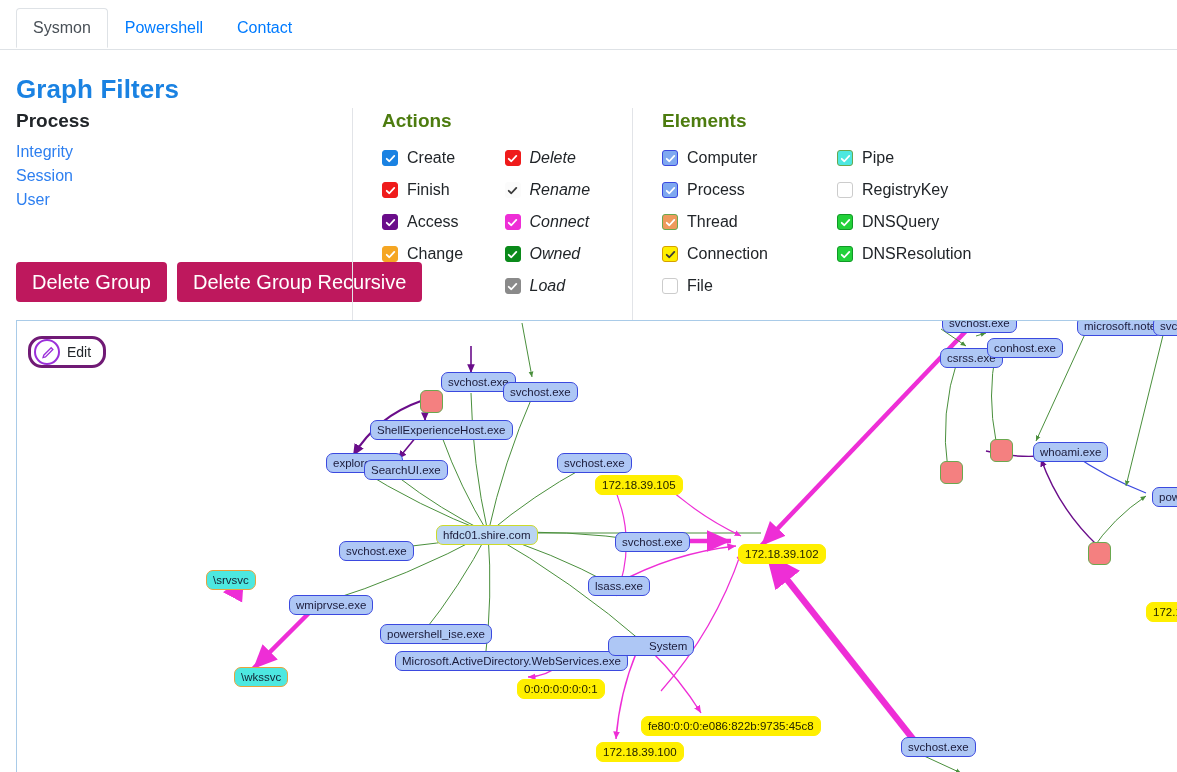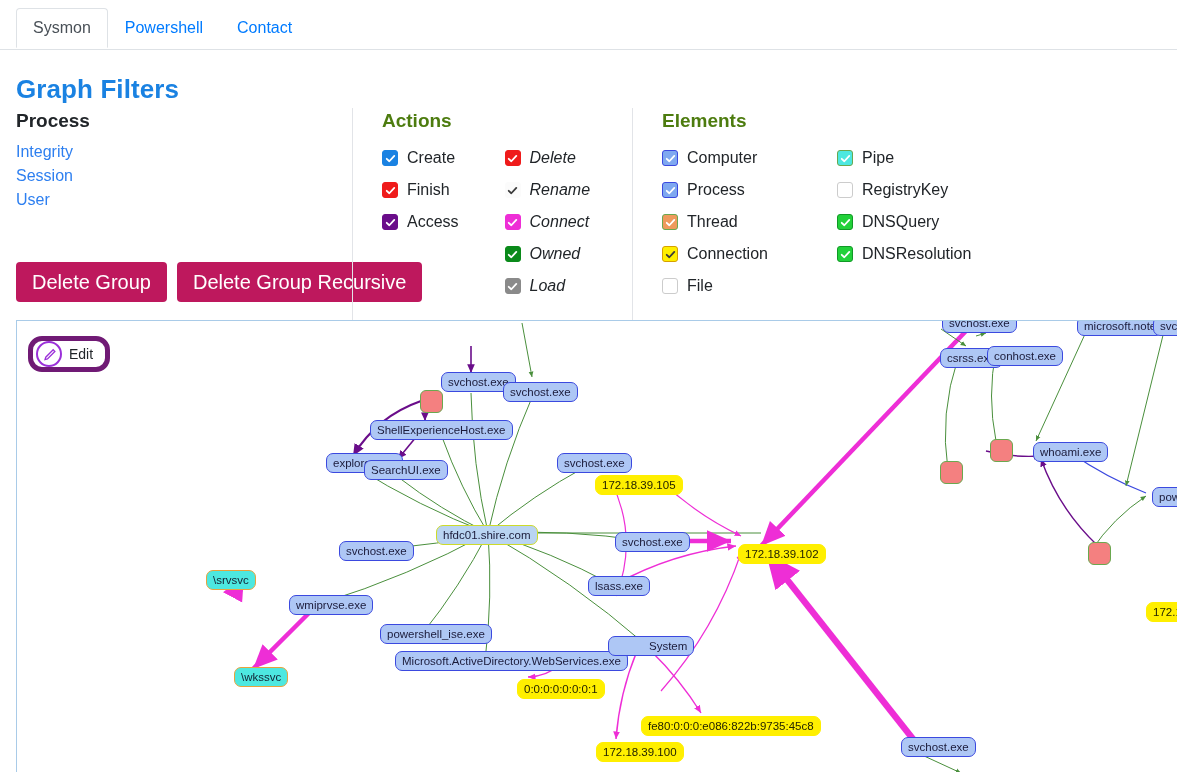--- a/index.html
+++ b/index.html
@@ -29,21 +29,21 @@
   .cbgrid{display:flex;}
   .cbcol{display:flex;flex-direction:column;}
   .cbcol.a{width:125px;} .cbcol.b{width:130px;font-style:italic;}
   .cbcol.e1{width:175px;} .cbcol.e2{width:200px;}
   .cbrow{display:flex;align-items:center;height:32px;cursor:pointer;}
   .cb{width:16px;height:16px;border-radius:3px;box-sizing:border-box;display:flex;align-items:center;justify-content:center;flex:0 0 auto;margin-right:9px;position:relative;}
   .cb .tick{display:block;width:11px;height:11px;}
   .cblabel{font-size:16px;line-height:20px;color:#212529;white-space:nowrap;}
   
   .canvas{position:absolute;left:16px;top:320px;width:1161px;height:452px;border:1px solid #a9cbe8;border-right:none;border-bottom:none;box-sizing:border-box;background:#fff;overflow:hidden;}
-  .editbtn{position:absolute;left:11px;top:15px;display:flex;align-items:center;height:26px;padding:0 12px 0 3px;border:5px solid #701a75;border-radius:14px;background:#fff;font-size:14px;color:#212529;cursor:pointer;z-index:30;}
+  .editbtn{position:absolute;left:11px;top:15px;display:flex;align-items:center;height:26px;padding:0 12px 0 3px;border:3px solid #701a75;border-radius:14px;background:#fff;font-size:14px;color:#212529;cursor:pointer;z-index:30;}
   .editbtn .pencil{width:22px;height:22px;border-radius:50%;border:2px solid #9b30d9;display:flex;align-items:center;justify-content:center;margin-right:7px;}
   .glayer{position:absolute;left:0;top:0;width:1161px;height:452px;}
   .node{position:absolute;box-sizing:border-box;border-radius:7px;font-size:11.5px;line-height:12px;white-space:nowrap;padding:3px 6px;z-index:10;cursor:pointer;font-family:"Liberation Sans","DejaVu Sans",sans-serif;}
   .n-process{background:#aec7f5;border:1.4px solid #3b49df;color:#1b1b3a;}
   .n-computer{background:#b9d4f2;border:1.6px solid #cddb2a;color:#1b1b3a;}
   .n-conn{background:#ffef00;border:1px solid #ffef00;color:#242400;}
   .n-pipe{background:#4de8e0;border:1.6px solid #e8a33d;color:#123;}
   .n-thread{position:absolute;width:21px;height:21px;border-radius:6px;background:#f48080;border:1.6px solid #6aa84f;z-index:10;cursor:pointer;}
 </style>
 </head>
@@ -95,20 +95,28 @@
             </span>
             <span class="cblabel">Finish</span>
           </div>
           <div class="cbrow">
             <span class="cb" style="background: rgb(106, 13, 138); border: 1.5px solid rgb(106, 13, 138);">
               <svg class="tick" viewBox="0 0 16 16">
                 <path d="M2.5 8.4 6.3 12 13.5 4.3" fill="none" stroke="#ffffff" stroke-width="2.6" stroke-linecap="round" stroke-linejoin="round"></path>
               </svg>
             </span>
             <span class="cblabel">Access</span>
+          </div>
+          <div class="cbrow">
+            <span class="cb" style="background: rgb(245, 166, 35); border: 1.5px solid rgb(245, 166, 35);">
+              <svg class="tick" viewBox="0 0 16 16">
+                <path d="M2.5 8.4 6.3 12 13.5 4.3" fill="none" stroke="#ffffff" stroke-width="2.6" stroke-linecap="round" stroke-linejoin="round"></path>
+              </svg>
+            </span>
+            <span class="cblabel">Change</span>
           </div>
         </div>
       <div class="cbcol b" id="actions-col-1">
           <div class="cbrow">
             <span class="cb" style="background: rgb(239, 27, 27); border: 1.5px solid rgb(239, 27, 27);">
               <svg class="tick" viewBox="0 0 16 16">
                 <path d="M2.5 8.4 6.3 12 13.5 4.3" fill="none" stroke="#ffffff" stroke-width="2.6" stroke-linecap="round" stroke-linejoin="round"></path>
               </svg>
             </span>
             <span class="cblabel">Delete</span>
@@ -308,21 +316,21 @@
       <div class="node n-pipe" style="left: 189px; top: 249px; pointer-events: auto;">\srvsvc</div>
       <div class="node n-process" style="left: 272px; top: 274px; pointer-events: auto;">wmiprvse.exe</div>
       <div class="node n-pipe" style="left: 217px; top: 346px; pointer-events: auto;">\wkssvc</div>
       <div class="node n-process" style="left: 363px; top: 303px; pointer-events: auto;">powershell_ise.exe</div>
       <div class="node n-process" style="left: 378px; top: 330px; pointer-events: auto;">Microsoft.ActiveDirectory.WebServices.exe</div>
       <div class="node n-process" style="left: 591px; top: 315px; pointer-events: auto; padding-left: 40px;">System</div>
       <div class="node n-conn" style="left: 500px; top: 358px; pointer-events: auto;">0:0:0:0:0:0:0:1</div>
       <div class="node n-conn" style="left: 624px; top: 395px; pointer-events: auto;">fe80:0:0:0:e086:822b:9735:45c8</div>
       <div class="node n-conn" style="left: 579px; top: 421px; pointer-events: auto;">172.18.39.100</div>
       <div class="node n-process" style="left: 923px; top: 27px; pointer-events: auto;">csrss.exe</div>
-      <div class="node n-process" style="left: 970px; top: 17px; pointer-events: auto; margin-top: 8px;">conhost.exe</div>
+      <div class="node n-process" style="left: 970px; top: 17px; pointer-events: auto;">conhost.exe</div>
       <div class="node n-process" style="left: 1016px; top: 121px; pointer-events: auto;">whoami.exe</div>
       <div class="node n-process" style="left: 1135px; top: 166px; pointer-events: auto;">power</div>
       <div class="node n-conn" style="left: 1129px; top: 281px; pointer-events: auto;">172.18</div>
       <div class="node n-process" style="left: 884px; top: 416px; pointer-events: auto;">svchost.exe</div>
       <div class="node n-process" style="left: 1060px; top: -5px; pointer-events: auto;">microsoft.note</div>
       <div class="node n-process" style="left: 1136px; top: -5px; pointer-events: auto;">svchost</div>
       <div class="node n-process" style="left: 925px; top: -8px; pointer-events: auto;">svchost.exe</div>
       <div class="n-thread" style="left: 403px; top: 69px; pointer-events: auto;"></div>
       <div class="n-thread" style="left: 923px; top: 140px; pointer-events: auto;"></div>
       <div class="n-thread" style="left: 973px; top: 118px; pointer-events: auto;"></div>

